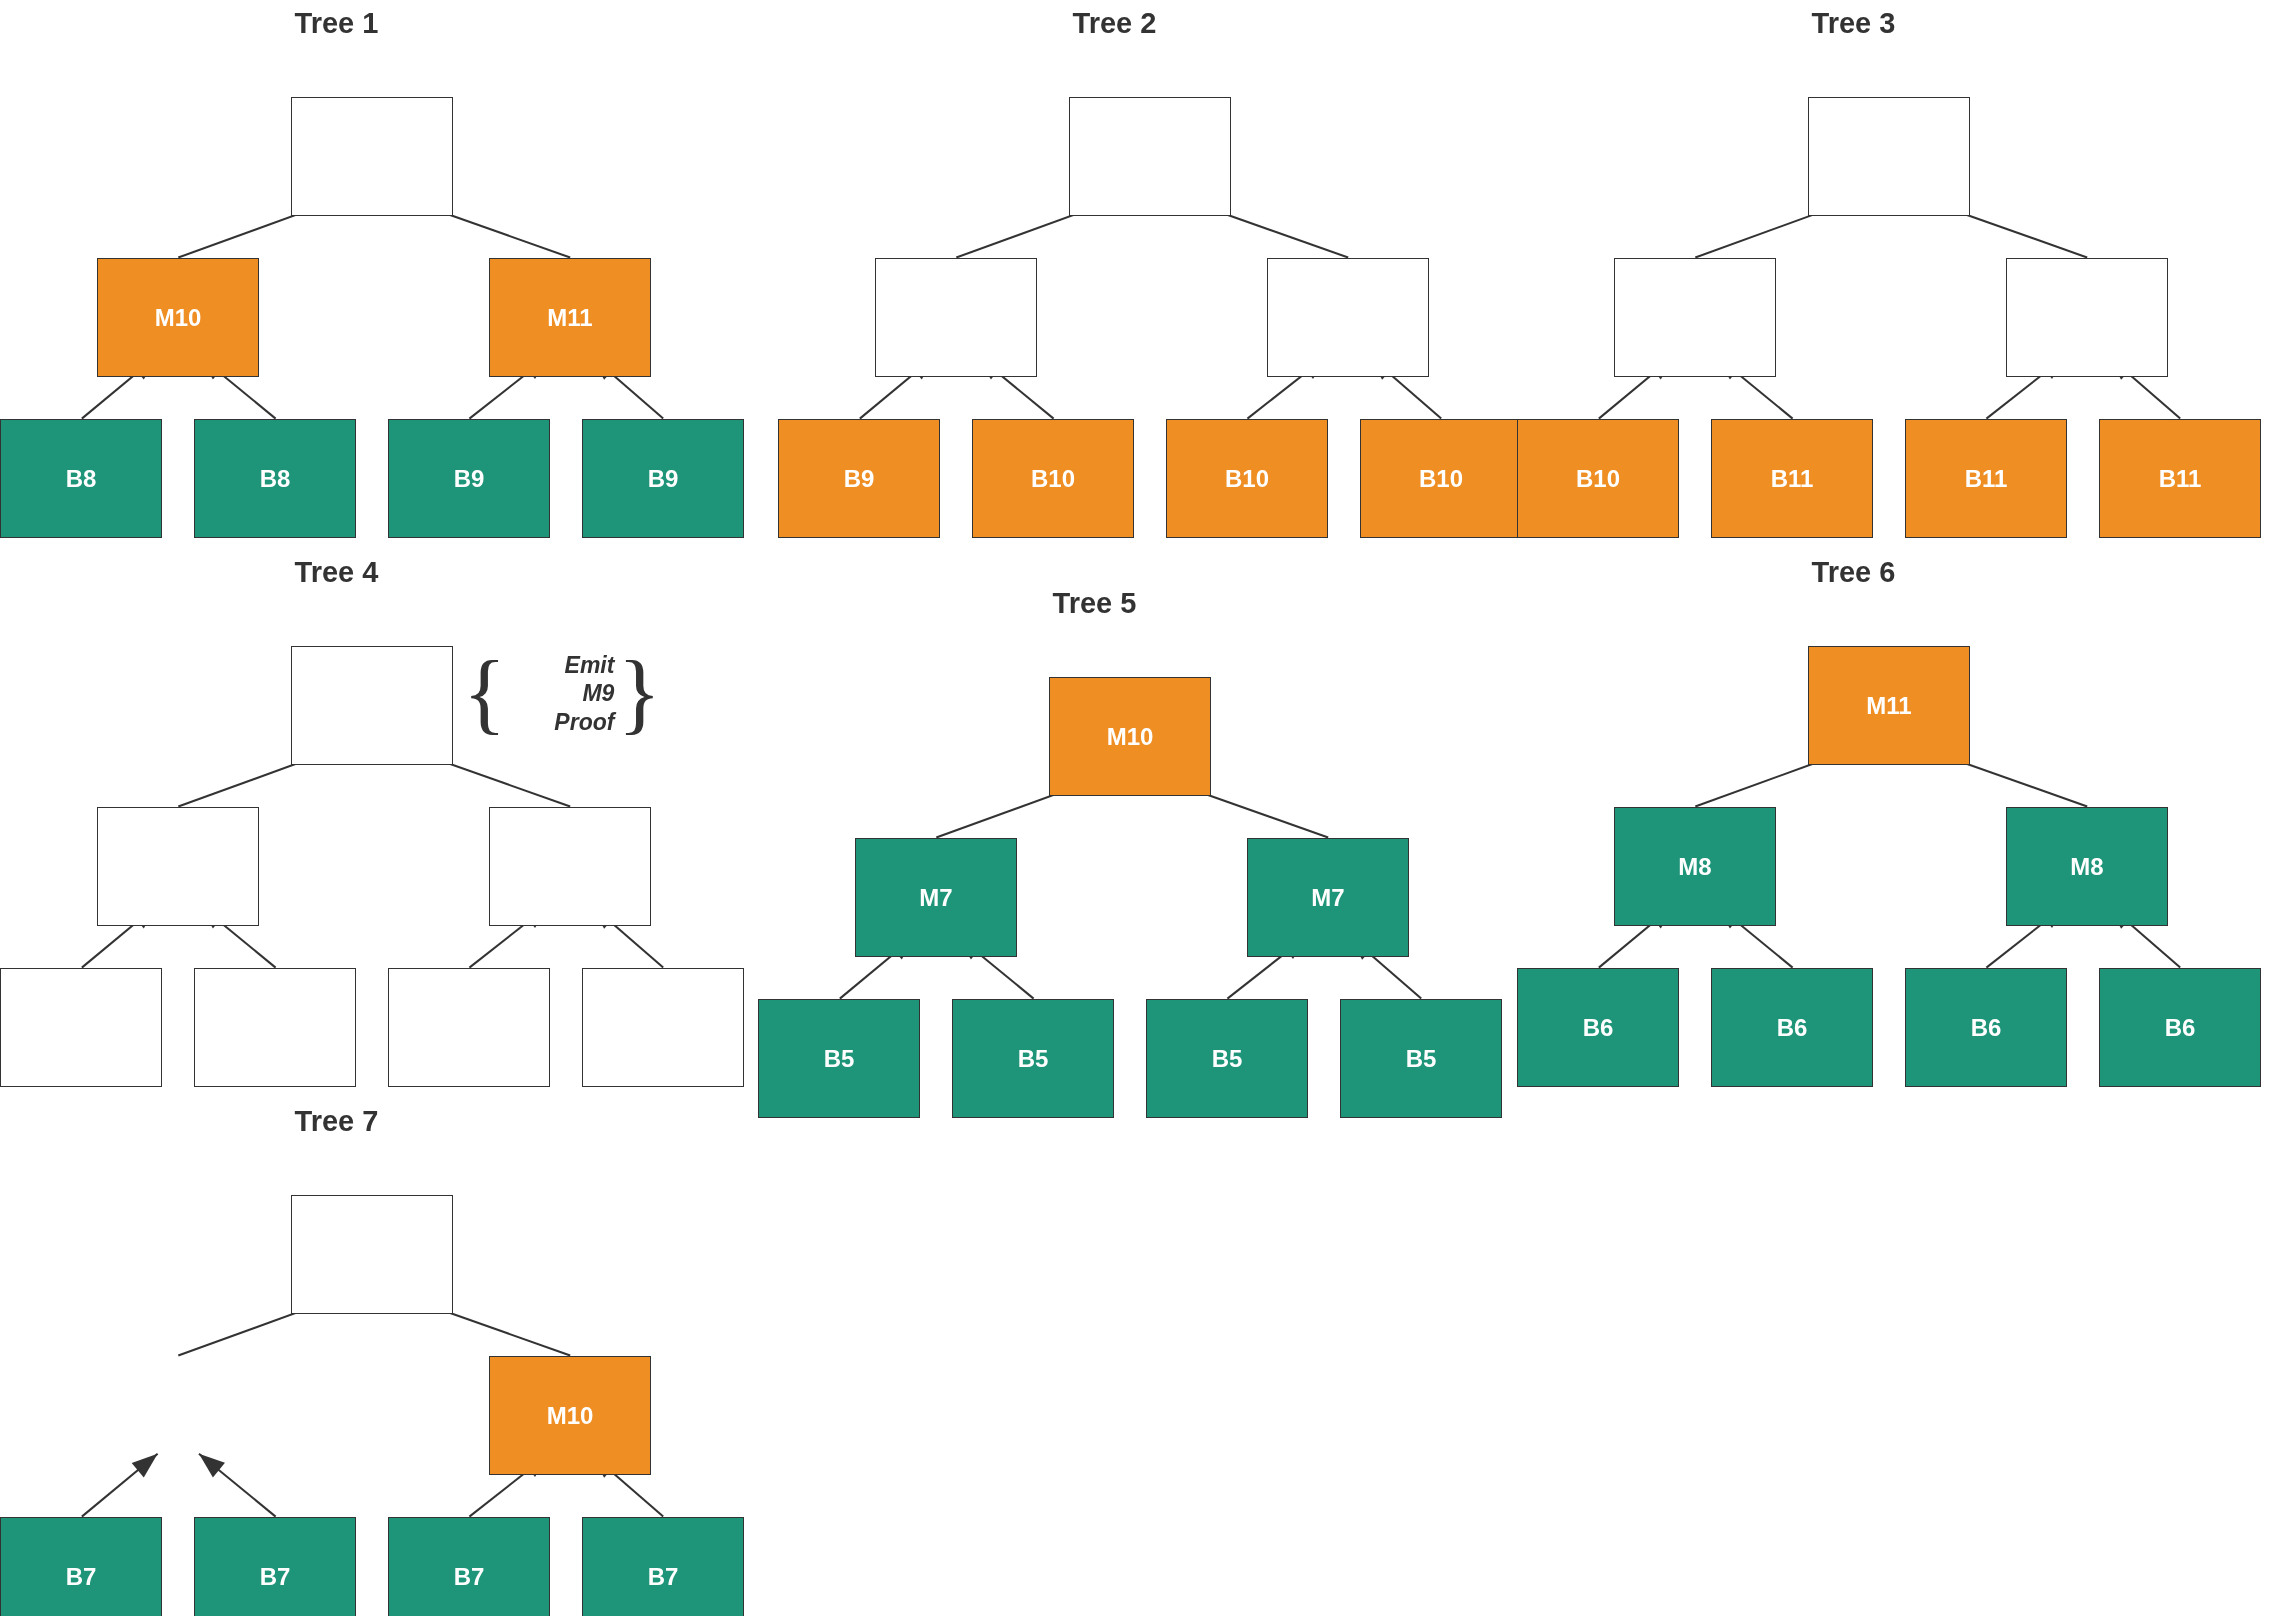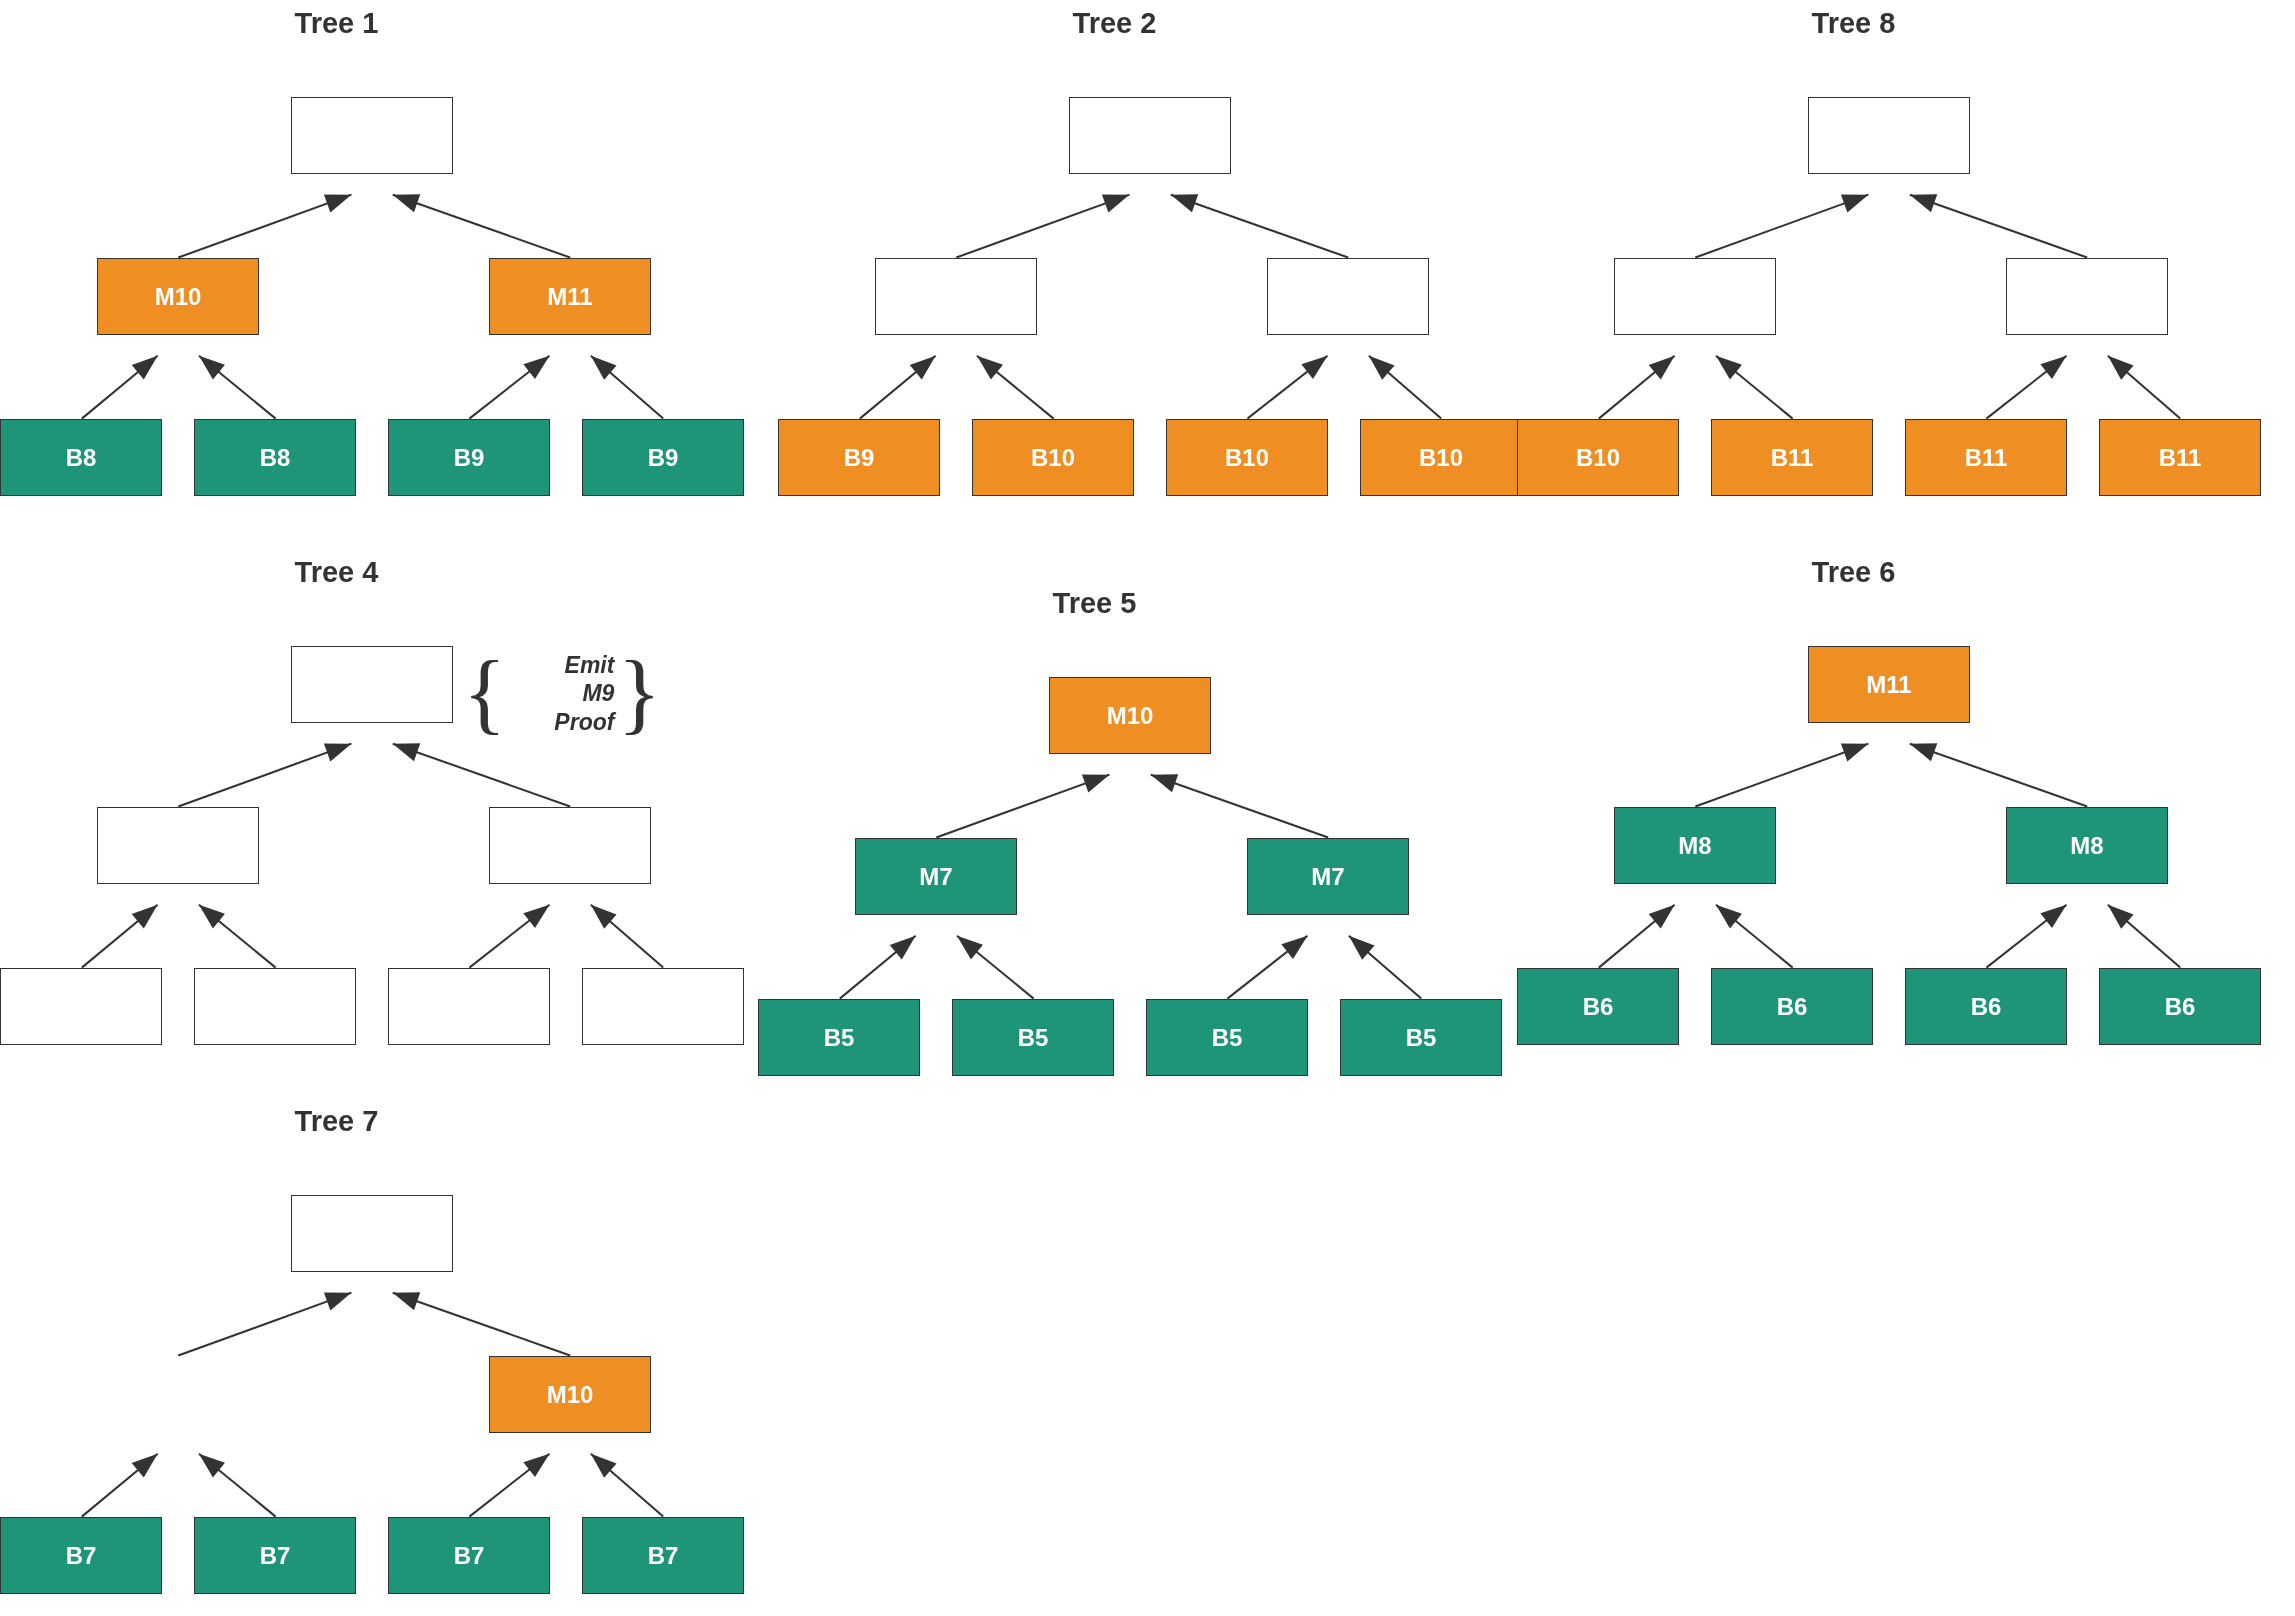--- a/index.html
+++ b/index.html
@@ -41,21 +41,21 @@
     text-align: center;
     font-size: 29px;
     font-weight: bold;
     color: #333333;
     letter-spacing: 0px;
     font-family: "Liberation Sans", sans-serif;
   }
   .node {
     position: absolute;
     width: 162px;
-    height: 77px;
+    height: 119px;
     box-sizing: border-box;
     border: 1.7px solid #333333;
     display: flex;
     align-items: center;
     justify-content: center;
     font-size: 24px;
     font-weight: bold;
     font-family: "Liberation Sans", sans-serif;
   }
   .node.empty {
@@ -229,21 +229,21 @@
         </g>
         <g>
           <line x1="584" y1="486" x2="677" y2="413" stroke="#333333" stroke-width="2.4"></line>
           <polygon points="677,413 660.1935747183312,440.1761673024671 646.6097201625383,422.8707087587859" fill="#333333"></polygon>
         </g>
         <g>
           <line x1="809" y1="486" x2="725" y2="413" stroke="#333333" stroke-width="2.4"></line>
           <polygon points="725,413 754.8594865701293,424.37589828401553 740.4284497264255,440.98147492608564" fill="#333333"></polygon>
         </g>
       </svg>
-      <div class="tree-title">Tree 8</div>
+      <div class="tree-title">Tree 3</div>
       <div class="node empty" style="left: 325px; top: 97px;">
         <span class="node-label"></span>
       </div>
       <div class="node empty" style="left: 131px; top: 258px;">
         <span class="node-label"></span>
       </div>
       <div class="node empty" style="left: 523px; top: 258px;">
         <span class="node-label"></span>
       </div>
       <div class="node leaf-orange" style="left: 34px; top: 419px;">

